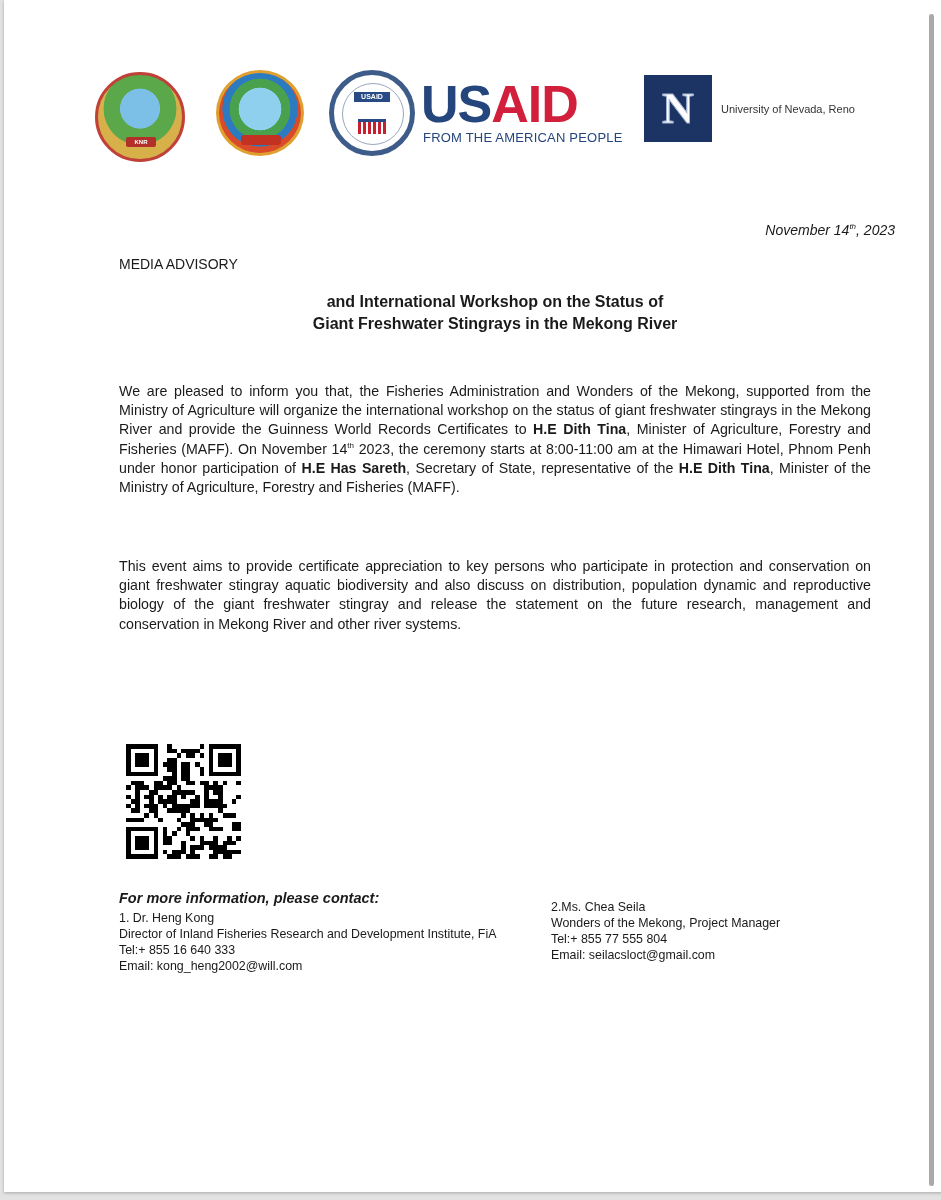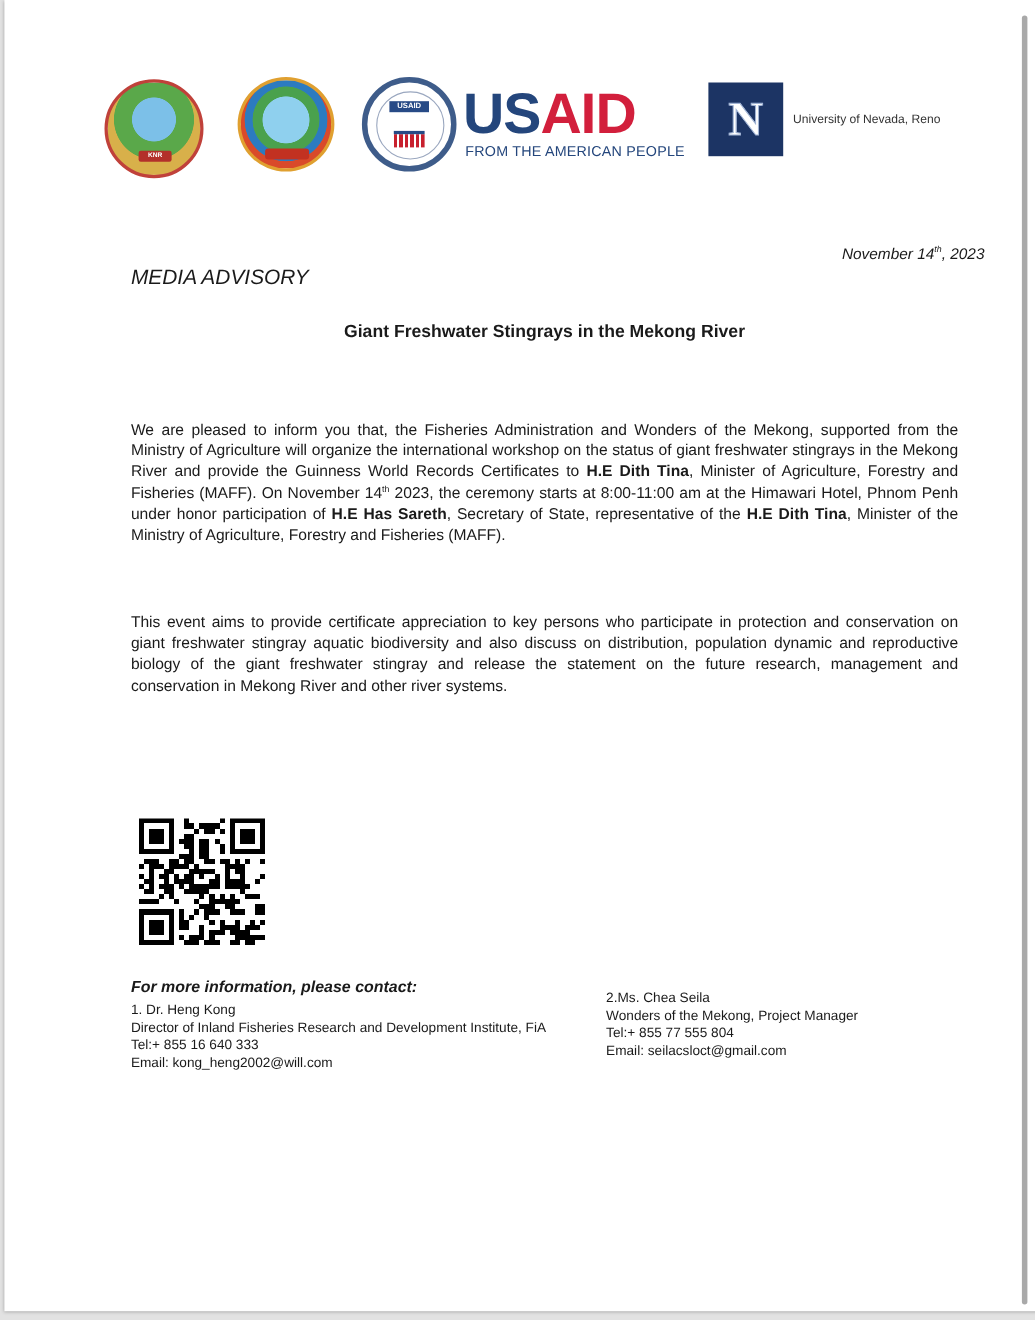--- a/index.html
+++ b/index.html
@@ -19,21 +19,21 @@
   .seal3 .stripes { position:absolute; left:24px; top:44px; width:28px; height:12px; background:repeating-linear-gradient(90deg,#c8202e 0 3px,#fff 3px 5px); border-top:3px solid #274a86; }
   .usaid-word { left:417px; top:78px; font-size:52px; font-weight:bold; letter-spacing:-1px; line-height:52px; }
   .usaid-word .us { color:#24467c; }
   .usaid-word .aid { color:#d21f3c; }
   .usaid-tag { left:419px; top:130px; font-size:13px; color:#24467c; letter-spacing:0.2px; }
   .unr-box { left:640px; top:75px; width:68px; height:67px; background:#1c3464; display:flex; align-items:center; justify-content:center; color:#fff; font-family:"Liberation Serif", serif; font-size:44px; font-weight:bold; text-shadow:0 0 0 #fff; -webkit-text-stroke:1px #9fb2d3; }
   .unr-name { left:717px; top:103px; font-size:11px; color:#333; }
 
   .date { position:absolute; right:74px; top:222px; font-size:14px; font-style:italic;text-align:right; }
   .date sup, .para sup { font-size:8px; vertical-align:super; line-height:0; }
-  .advisory { position:absolute; left:115px; top:242px; font-size:19px; font-style:italic; }
+  .advisory { position:absolute; left:115px; top:256px; font-size:14px; }
   .title { position:absolute; left:115px; top:291px; width:752px; text-align:center; font-size:16px; font-weight:bold; line-height:22px; }
 
   .para { position:absolute; left:115px; width:752px; font-size:14.2px; line-height:19.2px; text-align:justify; }
   .p1 { top:382px; }
   .p2 { top:557px; }
   .p3 { top:674px; }
 
   .qr { position:absolute; left:122px; top:744px; width:115px; height:115px; }
 
   .contact-head { position:absolute; left:115px; top:890px; font-size:14.5px; font-weight:bold;font-style:italic; }
@@ -59,20 +59,21 @@
   </div>
   <div class="logo usaid-word"><span class="us">US</span><span class="aid">AID</span></div>
   <div class="logo usaid-tag">FROM THE AMERICAN PEOPLE</div>
   <div class="logo unr-box">N</div>
   <div class="logo unr-name">University of Nevada, Reno</div>
 
   <div class="date"><span>November 14</span><sup>th</sup><span>, 2023</span></div>
   <div class="advisory">MEDIA ADVISORY</div>
 
   <div class="title">
+    <div>and International Workshop on the Status of</div>
     <div>Giant Freshwater Stingrays in the Mekong River</div>
   </div>
 
   <div class="para p1"><span>We are pleased to inform you that, the Fisheries Administration and Wonders of the Mekong, supported from the Ministry of Agriculture will organize the international workshop on the status of giant freshwater stingrays in the Mekong River and provide the Guinness World Records Certificates to </span><b>H.E Dith Tina</b><span>, Minister of Agriculture, Forestry and Fisheries (MAFF). On November 14</span><sup>th</sup><span> 2023, the ceremony starts at 8:00-11:00 am at the Himawari Hotel, Phnom Penh under honor participation of </span><b>H.E Has Sareth</b><span>, Secretary of State, representative of the </span><b>H.E Dith Tina</b><span>, Minister of the Ministry of Agriculture, Forestry and Fisheries (MAFF).</span></div>
 
   <div class="para p2">This event aims to provide certificate appreciation to key persons who participate in protection and conservation on giant freshwater stingray aquatic biodiversity and also discuss on distribution, population dynamic and reproductive biology of the giant freshwater stingray and release the statement on the future research, management and conservation in Mekong River and other river systems.</div>
 
 
   <svg class="qr" viewBox="0 0 25 25" shape-rendering="crispEdges">
     <g id="qr-cells" fill="#000">

